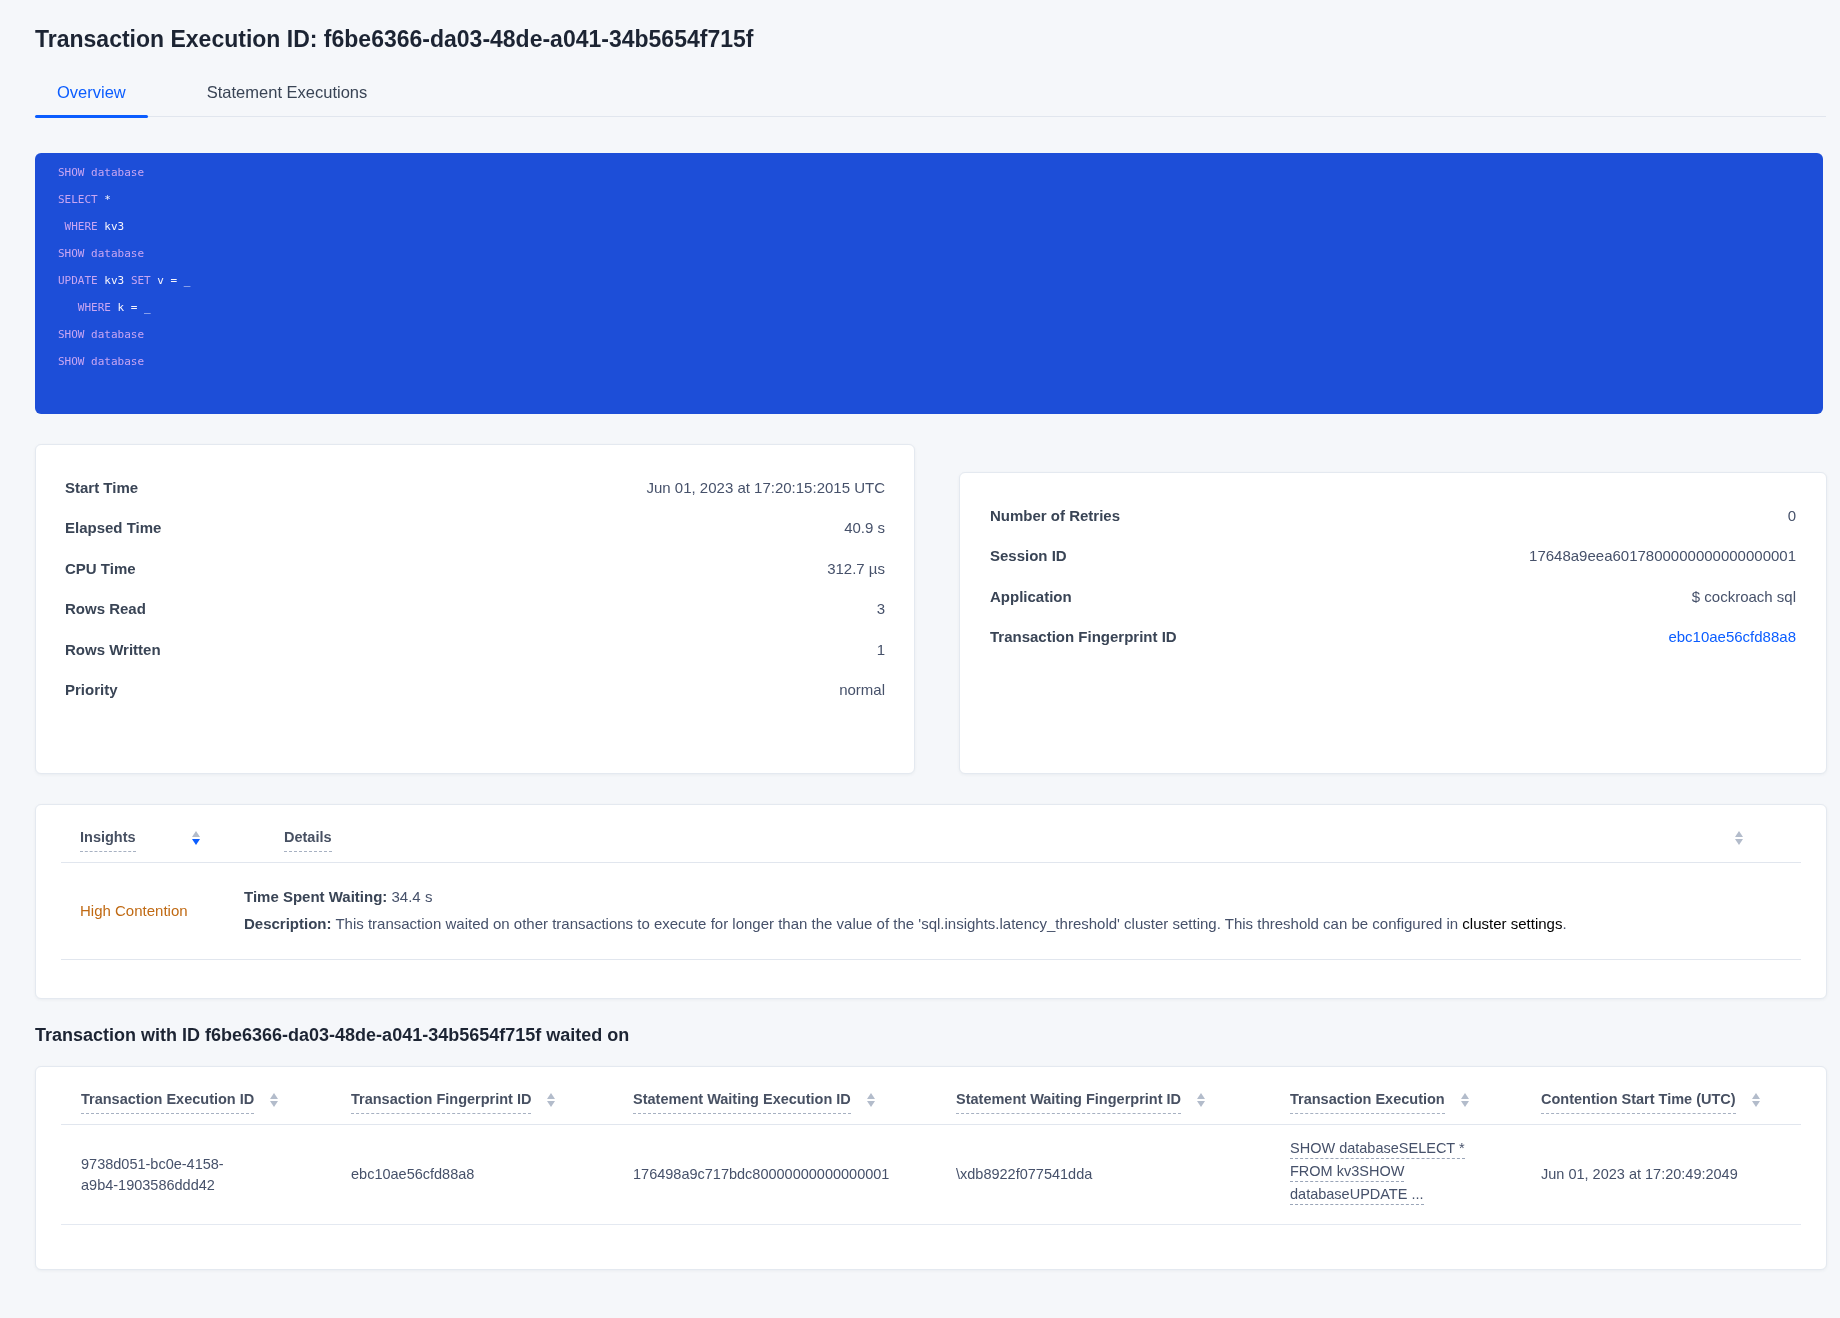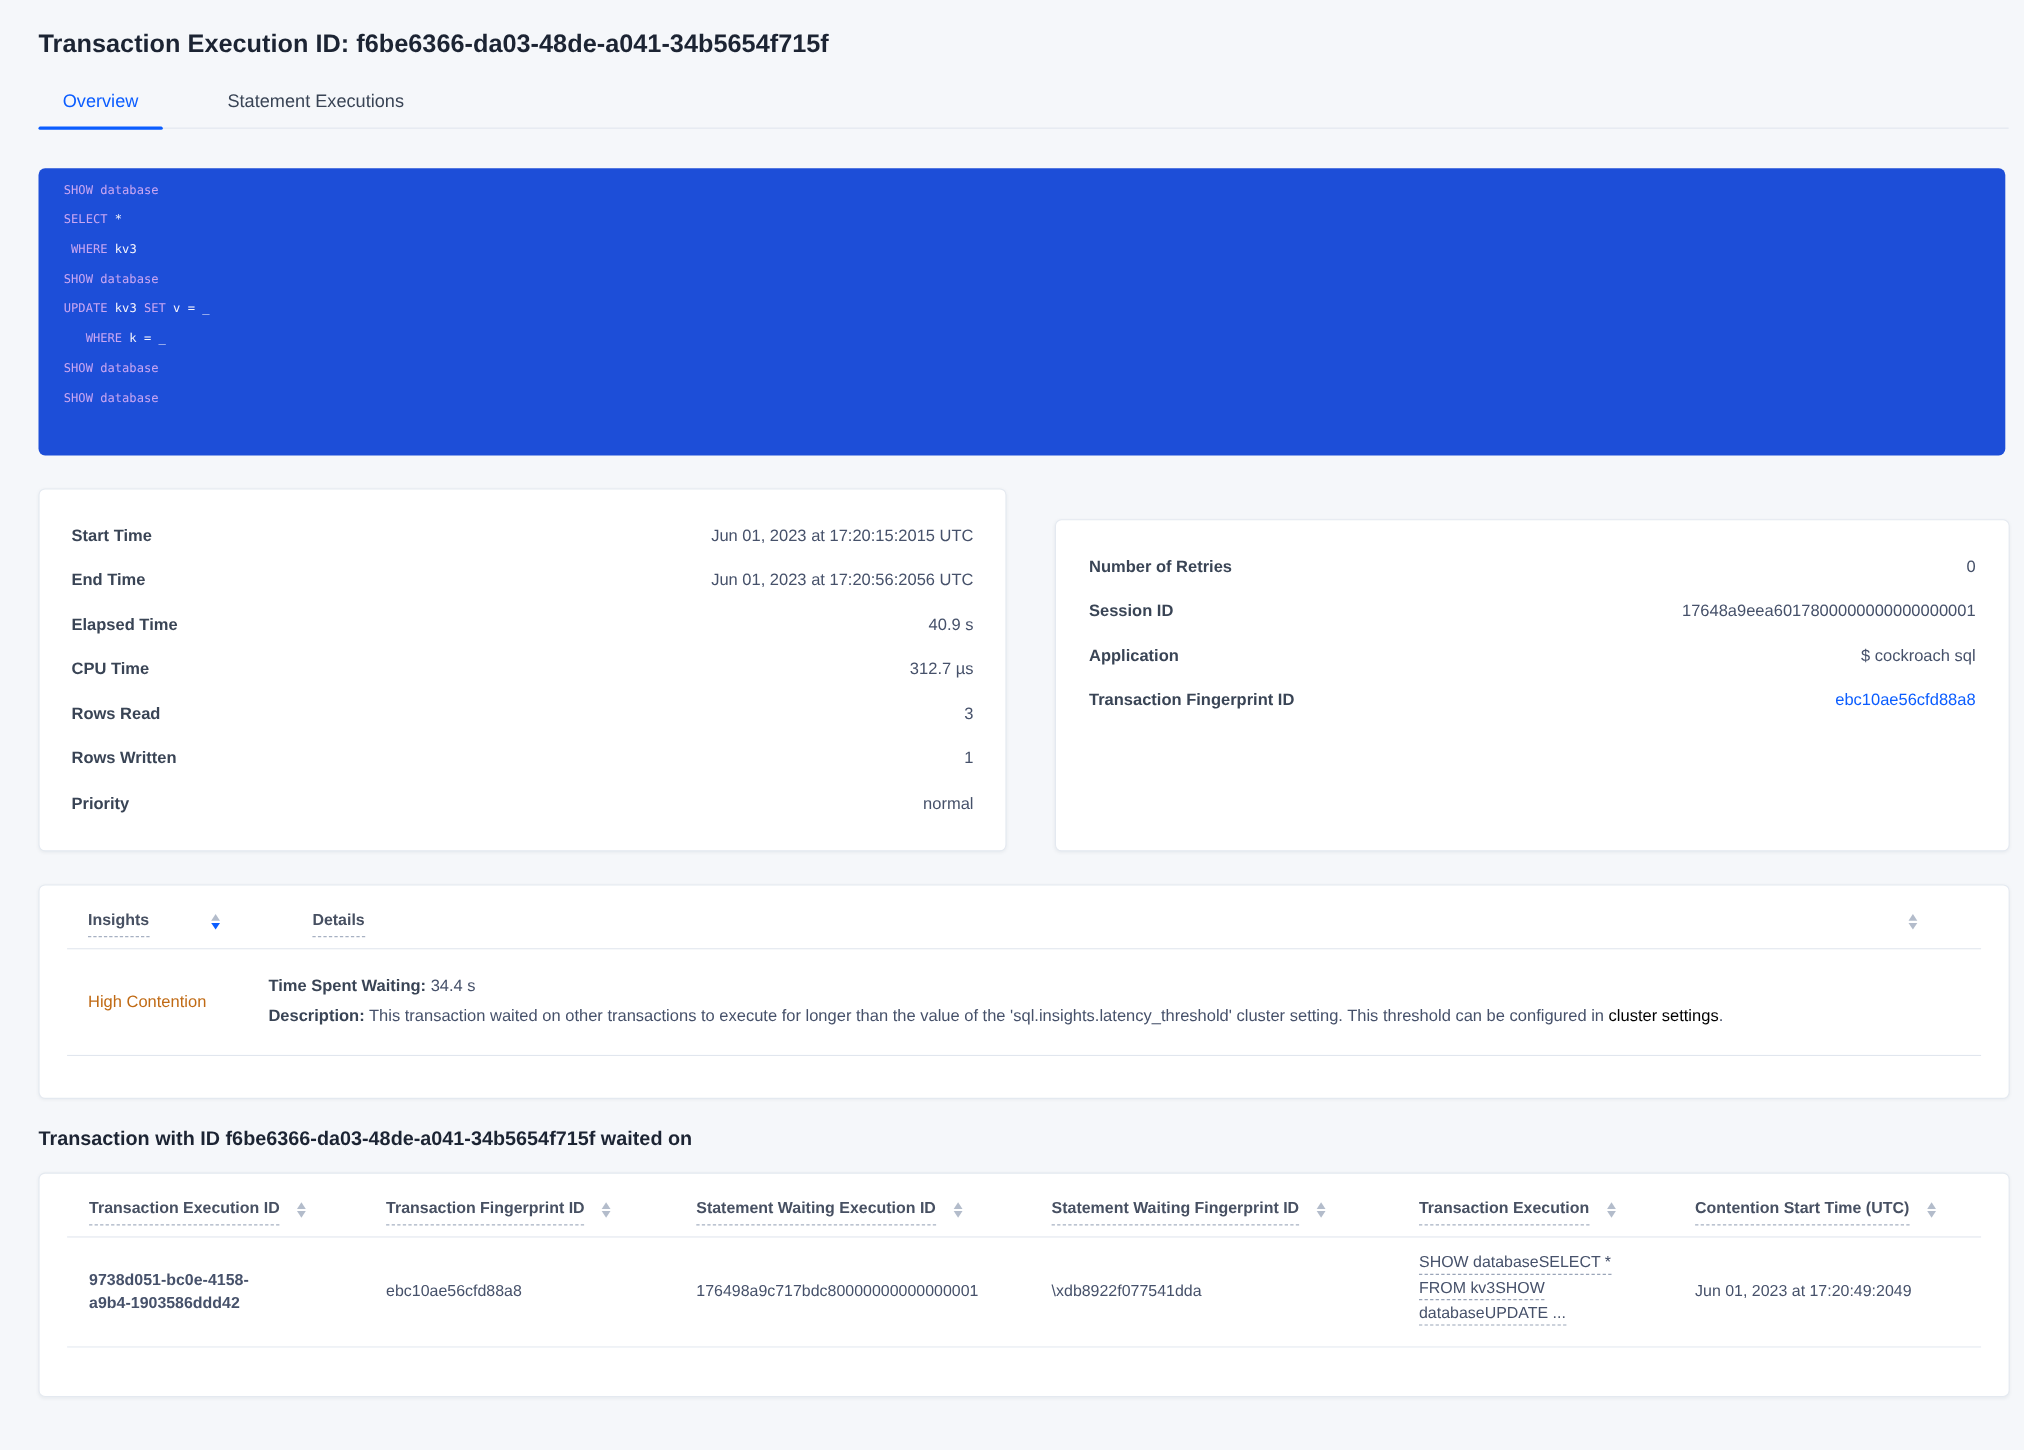--- a/index.html
+++ b/index.html
@@ -62,21 +62,21 @@
   
   .waited-heading { margin: 26px 0 0; font-size: 18px; font-weight: 700; color: #1c2433; }
   .card.waited { margin-top: 20px; width: 1792px; height: 204px; padding: 0 25px; position: relative; }
   .w-header, .w-row { display: grid; grid-template-columns: 270px 282px 323px 334px 251px 1fr; padding-left: 20px; }
   .w-header { padding-top: 24px; padding-bottom: 10px; border-bottom: 1px solid #e1e6ee; align-items: start; }
   .w-h { display: flex; align-items: flex-start; }
   .w-h .sort { margin-left: 16px; margin-top: 2px; }
   .w-h.last { white-space: nowrap; }
   .w-row { padding-top: 14px; padding-bottom: 14px; align-items: center; border-bottom: 1px solid #e4e9f1; min-height: 100px; }
   .w-cell { font-size: 14.5px; color: #46516a; padding-right: 18px; line-height: 21px; }
-  .w-cell.id1 { max-width: 195px; word-wrap: break-word; font-weight: bold; }
+  .w-cell.id1 { max-width: 195px; word-wrap: break-word; }
   .xline { display: table; border-bottom: 1px dashed #9aa5b8; padding-bottom: 2px; margin-bottom: 4px; white-space: nowrap; line-height: 16px; cursor: pointer; }
   .w-cell.time { white-space: nowrap; }
 </style>
 </head>
 <body>
 
 <div class="page">
   <div class="content">
 
     <h1 class="title">Transaction Execution ID: f6be6366-da03-48de-a041-34b5654f715f</h1>
@@ -95,24 +95,20 @@
       <div class="code-line"><span class="kw">   WHERE</span><span class="pl"> k = _</span></div>
       <div class="code-line"><span class="kw">SHOW database</span></div>
       <div class="code-line"><span class="kw">SHOW database</span></div>
     </div>
 
     <div class="cards-row">
       <div class="card exec">
         <div class="krow">
           <span class="klabel">Start Time</span>
           <span class="kvalue">Jun 01, 2023 at 17:20:15:2015 UTC</span>
-        </div>
-        <div class="krow">
-          <span class="klabel">End Time</span>
-          <span class="kvalue">Jun 01, 2023 at 17:20:56:2056 UTC</span>
         </div>
         <div class="krow">
           <span class="klabel">Elapsed Time</span>
           <span class="kvalue">40.9 s</span>
         </div>
         <div class="krow">
           <span class="klabel">CPU Time</span>
           <span class="kvalue">312.7 µs</span>
         </div>
         <div class="krow">

